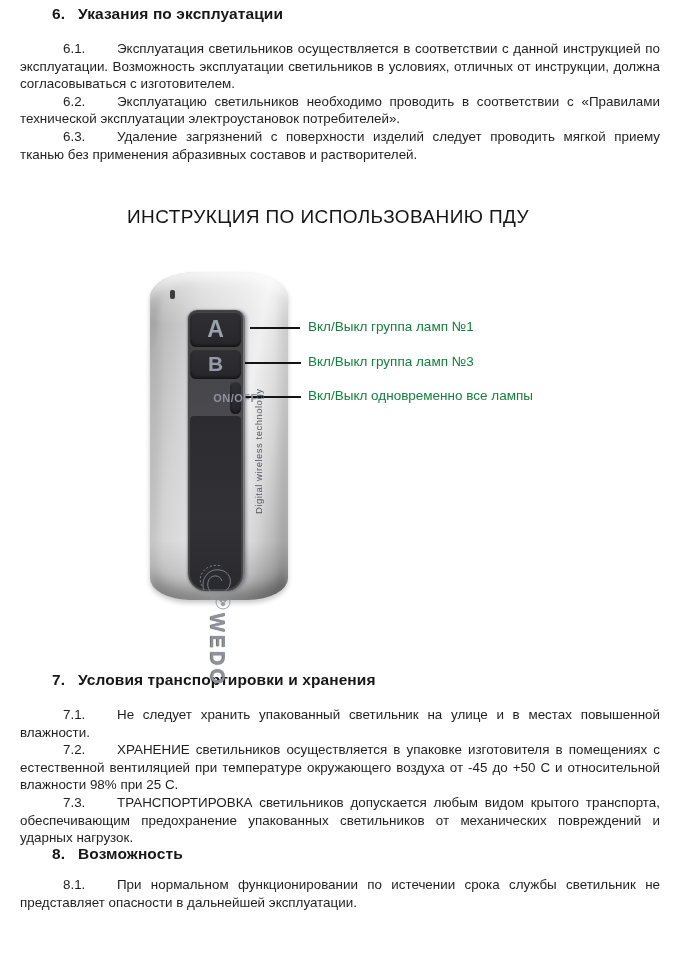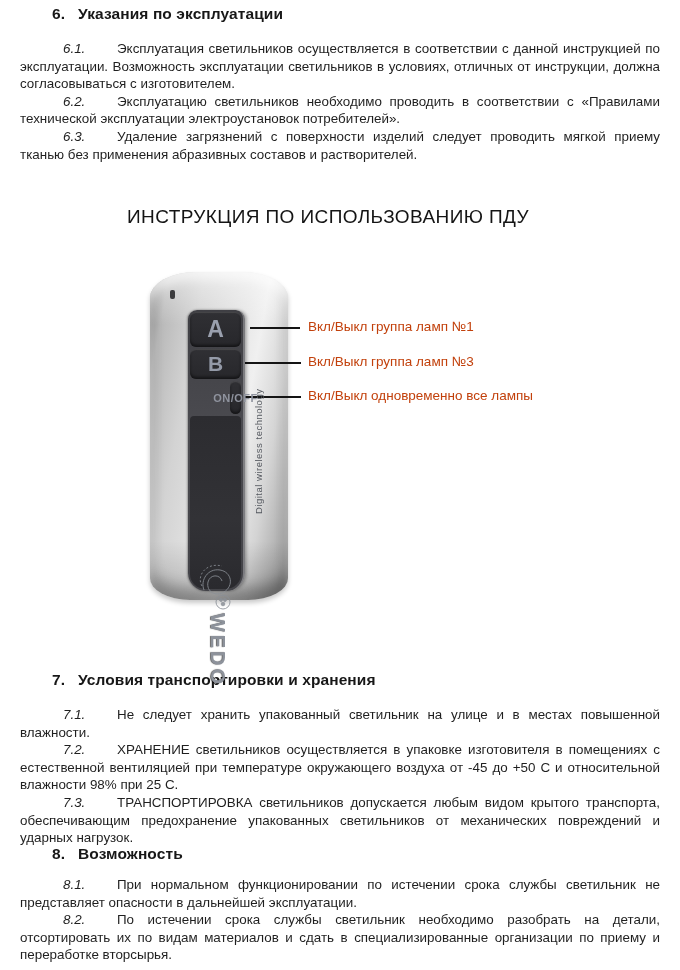--- a/index.html
+++ b/index.html
@@ -14,21 +14,21 @@
     position:absolute; left:52px; display:flex;
     font-weight:bold; font-size:15.5px; color:#171717; letter-spacing:0.1px;
   }
   .sec-heading .hnum { width:26px; flex:0 0 26px; }
   
   .paras {
     position:absolute; left:20px; width:640px;
     font-size:13.4px; line-height:17.6px; color:#1f1f1f;
   }
   .para { text-align:justify; text-indent:43px; }
-  .para .pnum { display:inline-block; width:54px; text-indent:0;font-style:italic; }
+  .para .pnum { display:inline-block; width:54px; text-indent:0; }
   
   .fig-title {
     position:absolute; top:206px; left:-12px; width:680px; text-align:center;
     font-size:19px; font-weight:400; letter-spacing:0.4px; color:#141414;
   }
   .remote { position:absolute; left:150px; top:272px; width:138px; height:328px; }
   .remote-body {
     position:absolute; inset:0;
     border-radius:46px 46px 40px 40px / 26px 26px 22px 22px;
     background:linear-gradient(100deg,#898989 0%,#b9b9b9 10%,#d3d3d3 28%,#e6e6e6 52%,#f0f0f0 62%,#d4d4d4 78%,#ababab 92%,#8a8a8a 100%);
@@ -73,21 +73,21 @@
   }
   .swirl { position:absolute; left:0px; top:140px; opacity:.85; }
   .side-text {
     position:absolute; left:49px; top:174px; width:122px; height:14px;
     transform:rotate(-90deg); transform-origin:center;
     font-size:9.5px; color:#54585f; letter-spacing:.5px; white-space:nowrap;
     text-align:center; z-index:3;
   }
   
   .callout-line { position:absolute; height:2px; background:#141414; }
-  .callout-label { position:absolute; left:308px; font-size:13.5px; color:#c2410c; white-space:nowrap; }
+  .callout-label { position:absolute; left:308px; font-size:13.5px; color:#15803d; white-space:nowrap; }
 </style>
 </head>
 <body>
 
 <div class="page">
 
   <div class="sec-heading" style="top:5px">
     <span class="hnum">6.</span>
     <span class="htitle">Указания по эксплуатации</span>
   </div>
@@ -146,16 +146,15 @@
     <p class="para"><span class="pnum">7.2.</span><span>ХРАНЕНИЕ светильников осуществляется в упаковке изготовителя в помещениях с естественной вентиляцией при температуре окружающего воздуха от -45 до +50 С и относительной влажности 98% при 25 С.</span></p>
     <p class="para"><span class="pnum">7.3.</span><span>ТРАНСПОРТИРОВКА светильников допускается любым видом крытого транспорта, обеспечивающим предохранение упакованных светильников от механических повреждений и ударных нагрузок.</span></p>
   </div>
 
   <div class="sec-heading" style="top:845px">
     <span class="hnum">8.</span>
     <span class="htitle">Возможность</span>
   </div>
   <div class="paras" style="top:876px">
     <p class="para"><span class="pnum">8.1.</span><span>При нормальном функционировании по истечении срока службы светильник не представляет опасности в дальнейшей эксплуатации.</span></p>
-    <p class="para"><span class="pnum">8.2.</span><span>По истечении срока службы светильник необходимо разобрать на детали, отсортировать их по видам материалов и сдать в специализированные организации по приему и переработке вторсырья.</span></p>
   </div>
 
 </div>
 
 </body></html>

